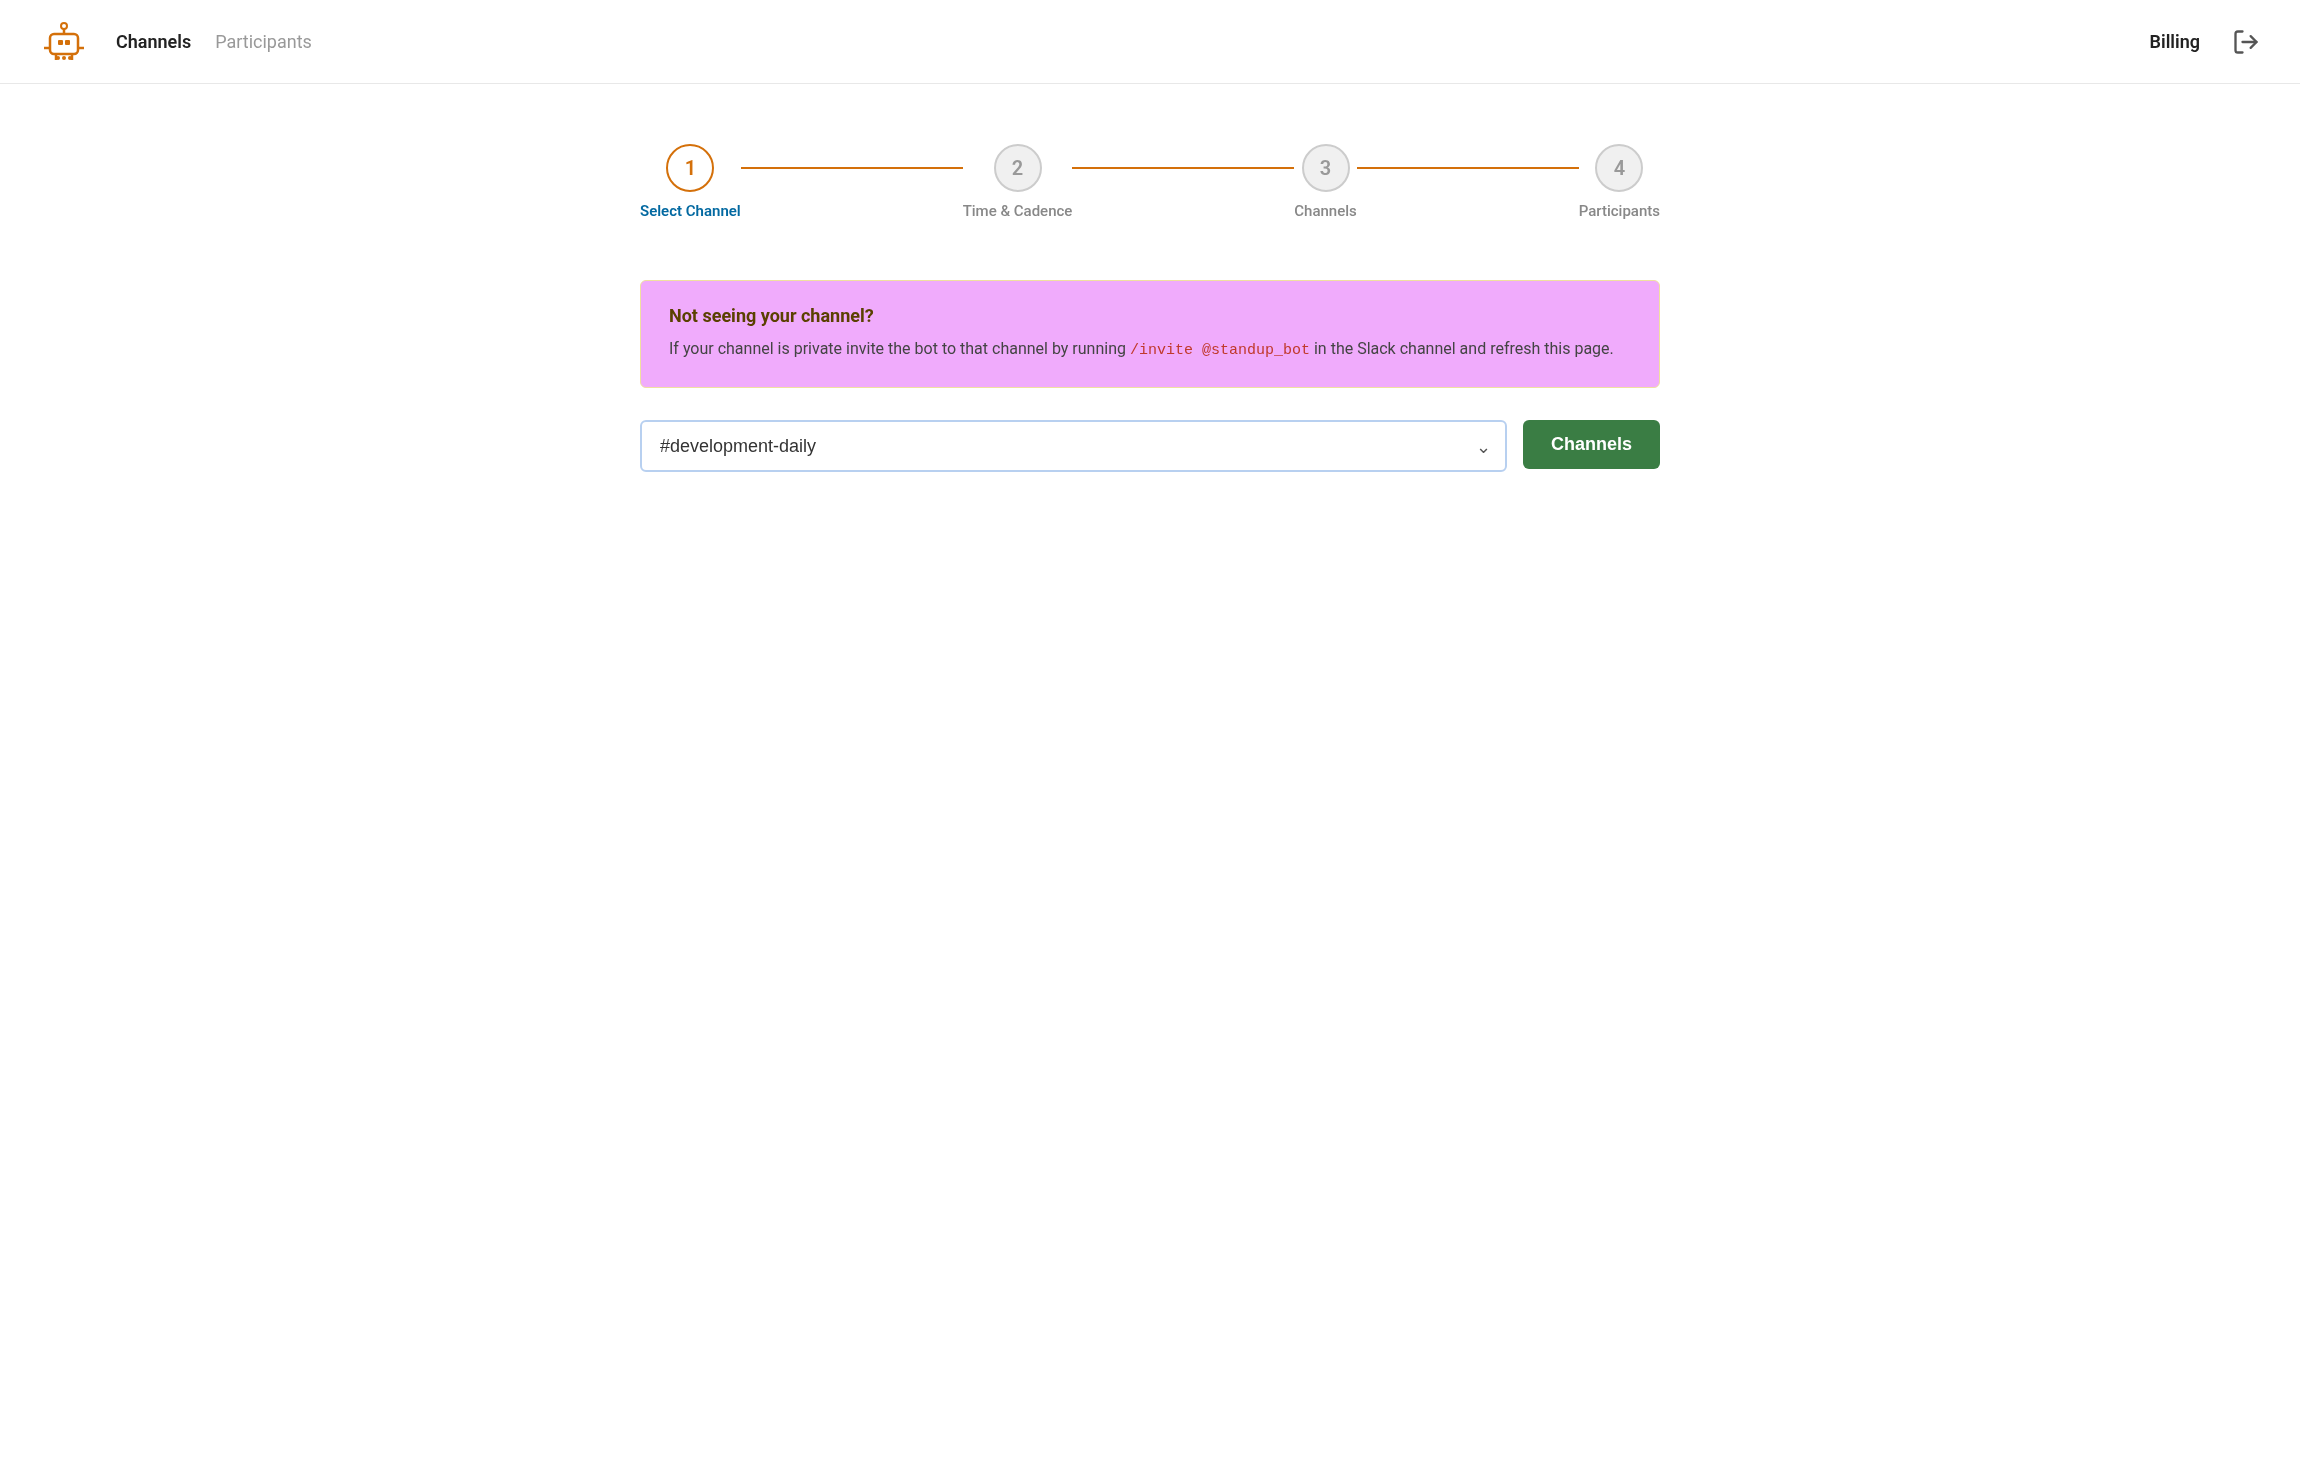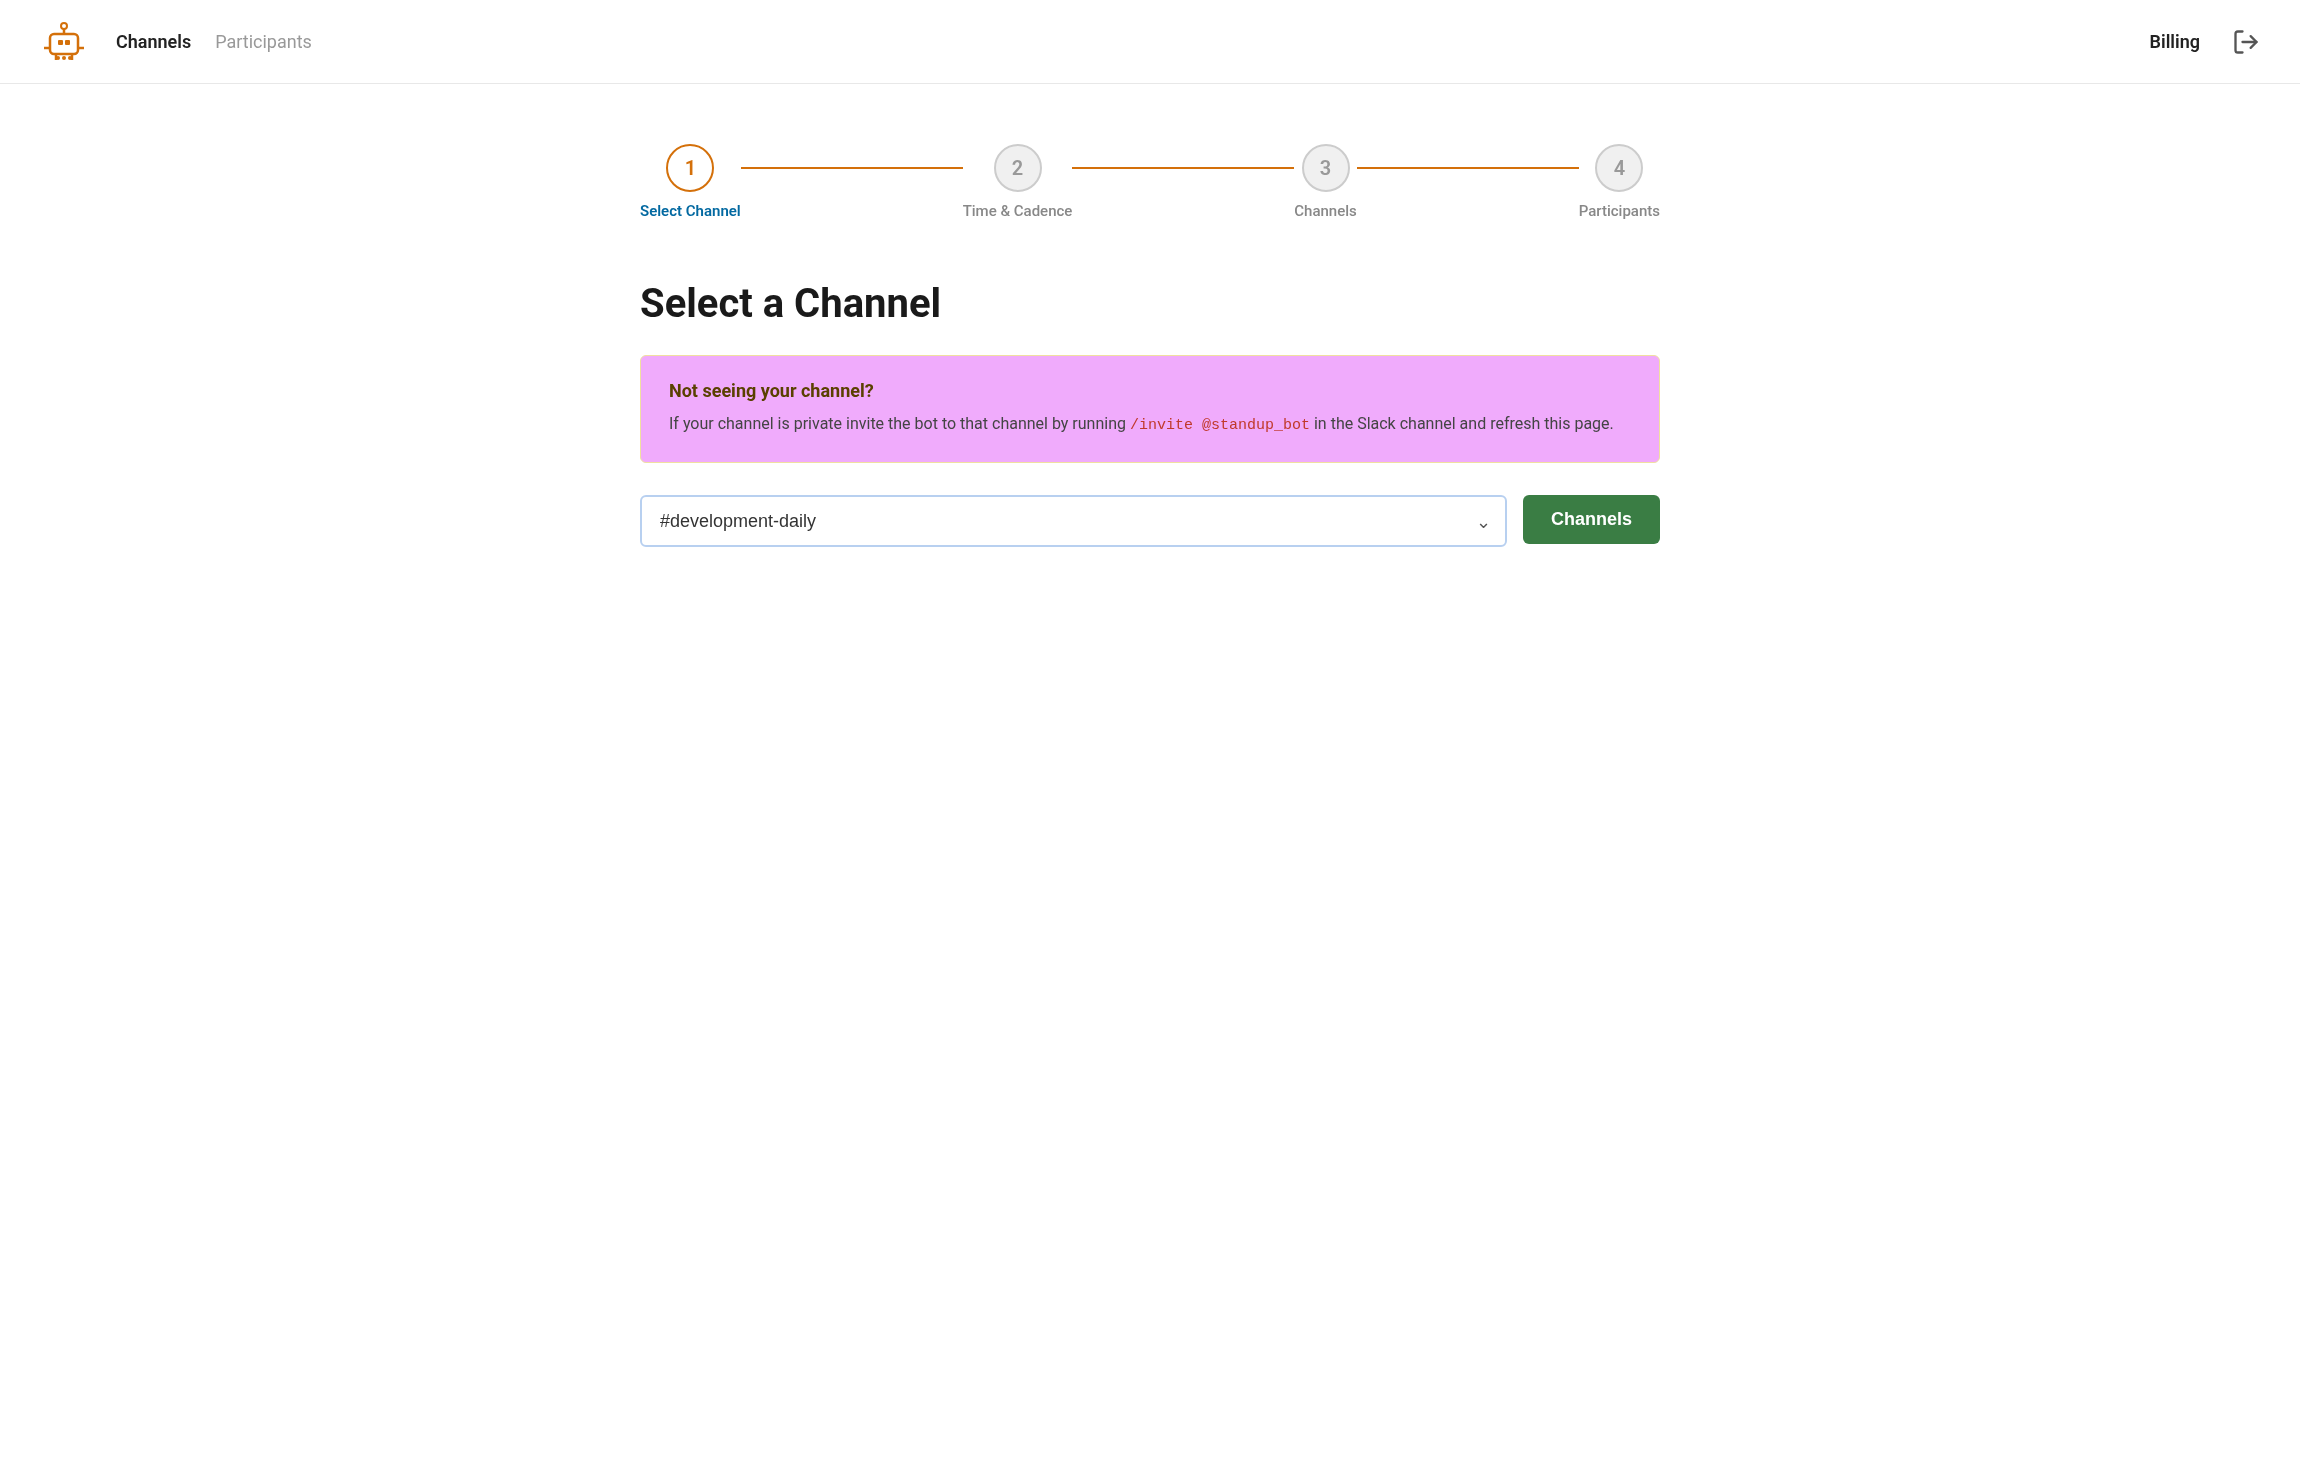--- a/index.html
+++ b/index.html
@@ -275,21 +275,20 @@
       <span class="step-label inactive">Channels</span>
     </div>
     <div class="step-connector"></div>
 
     <div class="step-item">
       <div class="step-circle inactive">4</div>
       <span class="step-label inactive">Participants</span>
     </div>
   </div>
 
-  <h1 class="page-heading">Select a Channel</h1>
 
   <div class="info-box">
     <div class="info-box-title">Not seeing your channel?</div>
     <div class="info-box-text">
       <span>If your channel is private invite the bot to that channel by running </span><code class="info-box-code">/invite @standup_bot</code><span> in the Slack channel and refresh this page.</span>
     </div>
   </div>
 
   <div class="channel-row">
     <div class="channel-select-wrapper">

